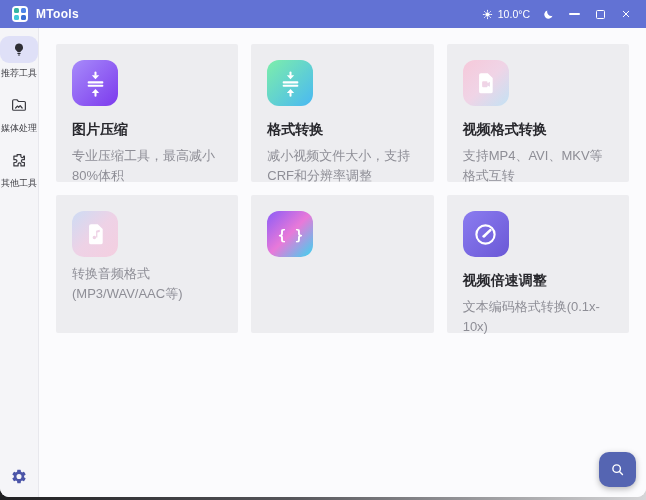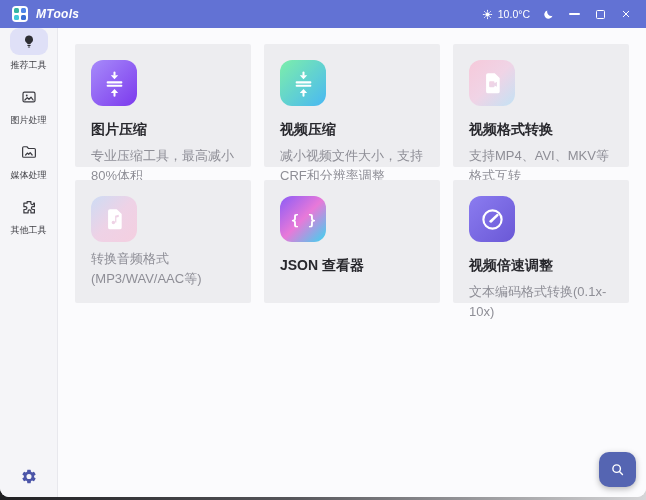--- a/index.html
+++ b/index.html
@@ -8,43 +8,43 @@
          background:linear-gradient(90deg,#202022 0%,#55555a 45%,#d6d6d8 100%); }
   .window { width:646px; height:497px; background:#fbfbfd; border-radius:0 0 9px 9px;
             overflow:hidden; display:flex; flex-direction:column; position:relative; }
 
   
   .titlebar { flex:0 0 28px; display:flex; align-items:center; padding:0 12px; color:#fff; }
   .logo { width:16px; height:16px; background:#fff; border-radius:4px; display:grid;
           grid-template-columns:5px 5px; grid-template-rows:5px 5px; gap:1.5px;
           align-content:center; justify-content:center; }
   .logo span { width:5px; height:5px; border-radius:1.5px; display:block; }
-  .app-name { font-size:12px; font-weight:bold; margin-left:8px; letter-spacing:.3px;font-style:italic; }
+  .app-name { font-size:12px; font-weight:bold; margin-left:8px; letter-spacing:.3px; }
   .tb-right { margin-left:auto; display:flex; align-items:center; gap:10px; }
   .weather { display:flex; align-items:center; gap:4px; font-size:10.5px; cursor:pointer; }
   .tb-icon-btn { width:16px; height:16px; display:flex; align-items:center; justify-content:center; cursor:pointer; }
   .tb-icon-btn svg { width:14px; height:14px; }
   .weather svg { width:13px; height:13px; }
   .min-glyph { width:11px; height:1.6px; background:#fff; border-radius:1px; display:block; }
   .max-glyph { width:9px; height:9px; border:1.5px solid #fff; border-radius:1.5px; display:block; }
 
   
   .body-row { flex:1; display:flex; min-height:0; }
-  .sidebar { width:58px; background:#f5f5f8; border-right:1px solid #e8e8ed;
-             display:flex; flex-direction:column; align-items:center; padding-top:0; position:relative; }
+  .sidebar { width:39px; background:#f5f5f8; border-right:1px solid #e8e8ed;
+             display:flex; flex-direction:column; align-items:center; padding-top:8px; position:relative; }
   .side-item { display:flex; flex-direction:column; align-items:center; margin-bottom:11px; cursor:pointer; }
   .side-icon { width:38px; height:27px; border-radius:9px; display:flex; align-items:center; justify-content:center; }
   .side-icon svg { width:18px; height:18px; }
   .side-label { font-size:9px; color:#3c3c42; margin-top:4px; white-space:nowrap; }
   .sidebar-gear { position:absolute; bottom:12px; left:50%; transform:translateX(-50%); cursor:pointer; }
   .sidebar-gear svg { width:17px; height:17px; }
 
   .main { flex:1; padding:16px 17px; background:#fbfbfd; overflow:hidden; }
   .grid { display:grid; grid-template-columns:repeat(3,1fr); gap:13px; }
-  .card { background:#ededf0; border-radius:2px; padding:16px; height:123px; cursor:pointer; }
+  .card { background:#ededf0; border-radius:2px; padding:16px; height:138px; cursor:pointer; }
   .card-icon { width:46px; height:46px; border-radius:12px; display:flex; align-items:center; justify-content:center; }
   .card-icon svg { width:27px; height:27px; }
   .card-title { font-size:14px; font-weight:bold; color:#28282d; margin-top:15px; }
   .card-desc { font-size:13px; color:#8e8e96; margin-top:7px; line-height:1.55; }
 
   .fab { position:absolute; right:10px; bottom:10px; width:37px; height:35px; border-radius:10px;
          display:flex; align-items:center; justify-content:center; cursor:pointer;
          box-shadow:0 2px 6px rgba(0,0,0,.28); }
   .fab svg { width:17px; height:17px; }
 </style>
@@ -101,30 +101,20 @@
     <span class="side-icon" style="background: rgb(223, 224, 247);">
               <svg viewBox="0 0 24 24">
                 <path fill="#2e2e34" d="M12 3.5a5.3 5.3 0 0 1 2.9 9.74c-.5.33-.9.92-.9 1.46h-4c0-.54-.4-1.13-.9-1.46A5.3 5.3 0 0 1 12 3.5z"></path>
                 <rect x="9.8" y="15.8" width="4.4" height="1.4" rx="0.7" fill="#2e2e34"></rect>
                 <rect x="10.4" y="18" width="3.2" height="1.3" rx="0.65" fill="#2e2e34"></rect>
               </svg>
             </span>
     <span class="side-label">推荐工具</span>
   </div>
 
-  <div class="side-item">
-    <span class="side-icon">
-              <svg viewBox="0 0 24 24" fill="none" stroke="#3a3a40" stroke-width="1.6">
-                <rect x="4" y="5.5" width="16" height="13" rx="2"></rect>
-                <circle cx="9" cy="10" r="1.2" fill="#3a3a40" stroke="none"></circle>
-                <path d="M6.5 16l3.2-3.2 2.3 2.2 2.7-2.7 2.8 3.7" stroke-linecap="round" stroke-linejoin="round"></path>
-              </svg>
-            </span>
-    <span class="side-label">图片处理</span>
-  </div>
 
   <div class="side-item">
     <span class="side-icon">
               <svg viewBox="0 0 24 24" fill="none" stroke="#3a3a40" stroke-width="1.6" stroke-linejoin="round">
                 <path d="M3.5 17.5v-11A1.5 1.5 0 0 1 5 5h4.2l2 2.3H19a1.5 1.5 0 0 1 1.5 1.5v8.7A1.5 1.5 0 0 1 19 19H5a1.5 1.5 0 0 1-1.5-1.5z"></path>
                 <path d="M7.5 16l2.3-2.6 1.8 1.6 2-2.2 2.6 3.2" stroke-linecap="round"></path>
               </svg>
             </span>
     <span class="side-label">媒体处理</span>
   </div>
@@ -169,21 +159,21 @@
     <div class="card-icon" style="background: linear-gradient(135deg, rgb(125, 238, 170), rgb(73, 184, 243));">
               <svg viewBox="0 0 24 24">
                 <path d="M12 2.2v2" stroke="#fff" stroke-width="1.8" stroke-linecap="round" fill="none"></path>
                 <path d="M8.7 4.6h6.6L12 8.2z" fill="#fff"></path>
                 <rect x="5" y="10.1" width="14" height="1.8" rx="0.9" fill="#fff"></rect>
                 <rect x="5" y="13.1" width="14" height="1.8" rx="0.9" fill="#fff"></rect>
                 <path d="M8.7 20.4h6.6L12 16.8z" fill="#fff"></path>
                 <path d="M12 22.8v-2" stroke="#fff" stroke-width="1.8" stroke-linecap="round" fill="none"></path>
               </svg>
             </div>
-    <div class="card-title">视频压缩</div>
+    <div class="card-title">格式转换</div>
     <div class="card-desc">减小视频文件大小，支持CRF和分辨率调整</div>
   </div>
 
   <div class="card">
     <div class="card-icon" style="background: linear-gradient(135deg, rgb(246, 201, 218), rgb(240, 212, 230), rgb(195, 226, 244));">
               <svg viewBox="0 0 24 24">
                 <path fill="#fff" fill-rule="evenodd" d="M8 2.8h6l4.4 4.4V19a1.7 1.7 0 0 1-1.7 1.7H8A1.7 1.7 0 0 1 6.3 19V4.5A1.7 1.7 0 0 1 8 2.8z M9 11a.9.9 0 0 1 .9-.9h3a.9.9 0 0 1 .9.9v.7l2.1-1.2v4.4l-2.1-1.2v.7a.9.9 0 0 1-.9.9h-3a.9.9 0 0 1-.9-.9z"></path>
               </svg>
             </div>
     <div class="card-title">视频格式转换</div>
@@ -198,21 +188,20 @@
             </div>
     <div class="card-desc">转换音频格式(MP3/WAV/AAC等)</div>
   </div>
 
   <div class="card">
     <div class="card-icon" style="background: linear-gradient(135deg, rgb(139, 92, 246), rgb(232, 121, 217), rgb(56, 214, 240));">
               <svg viewBox="0 0 24 24">
                 <text x="12" y="16.5" text-anchor="middle" font-size="12.5" font-weight="bold" fill="#fff" font-family="DejaVu Sans Mono, monospace">{ }</text>
               </svg>
             </div>
-    <div class="card-title">JSON 查看器</div>
   </div>
 
 
 
   <div class="card">
     <div class="card-icon" style="background: linear-gradient(135deg, rgb(139, 124, 240), rgb(106, 88, 214));">
               <svg viewBox="0 0 24 24" fill="none">
                 <circle cx="12" cy="12" r="8.1" stroke="#fff" stroke-width="1.9"></circle>
                 <path d="M10.8 13.3l5.5-5.2" stroke="#fff" stroke-width="2.3" stroke-linecap="round"></path>
                 <circle cx="10.5" cy="13.6" r="1.25" fill="#fff"></circle>

